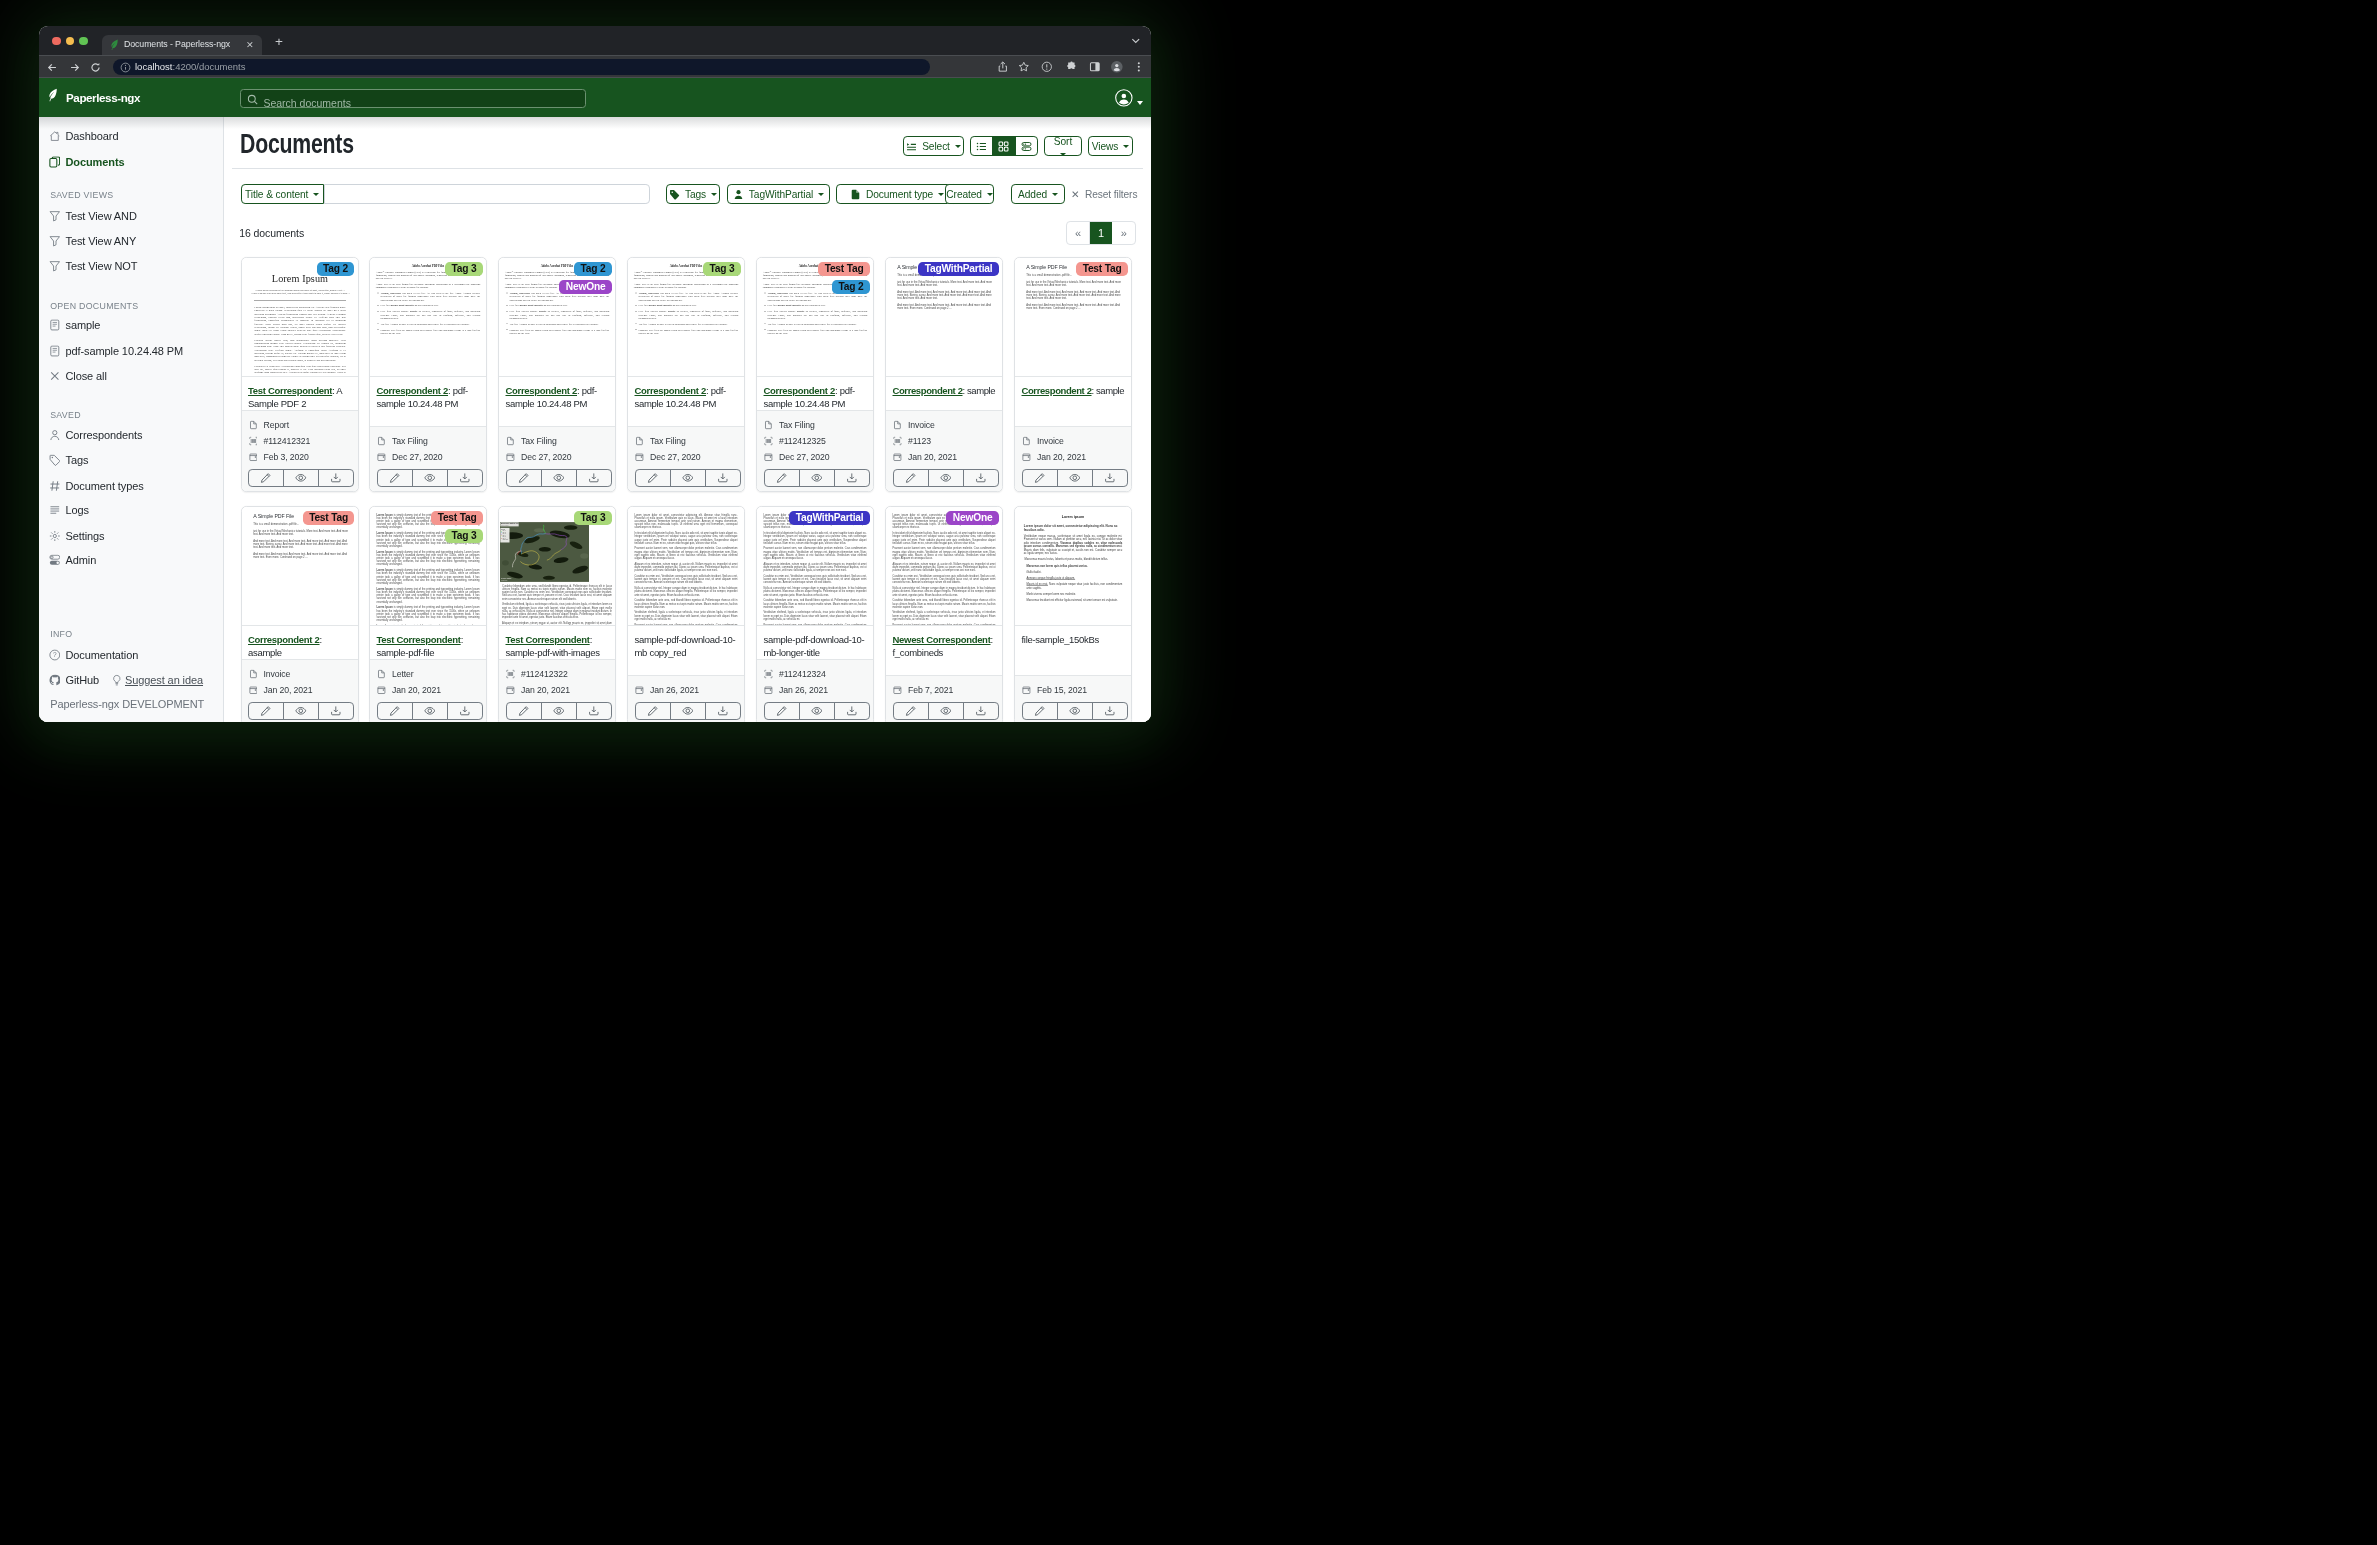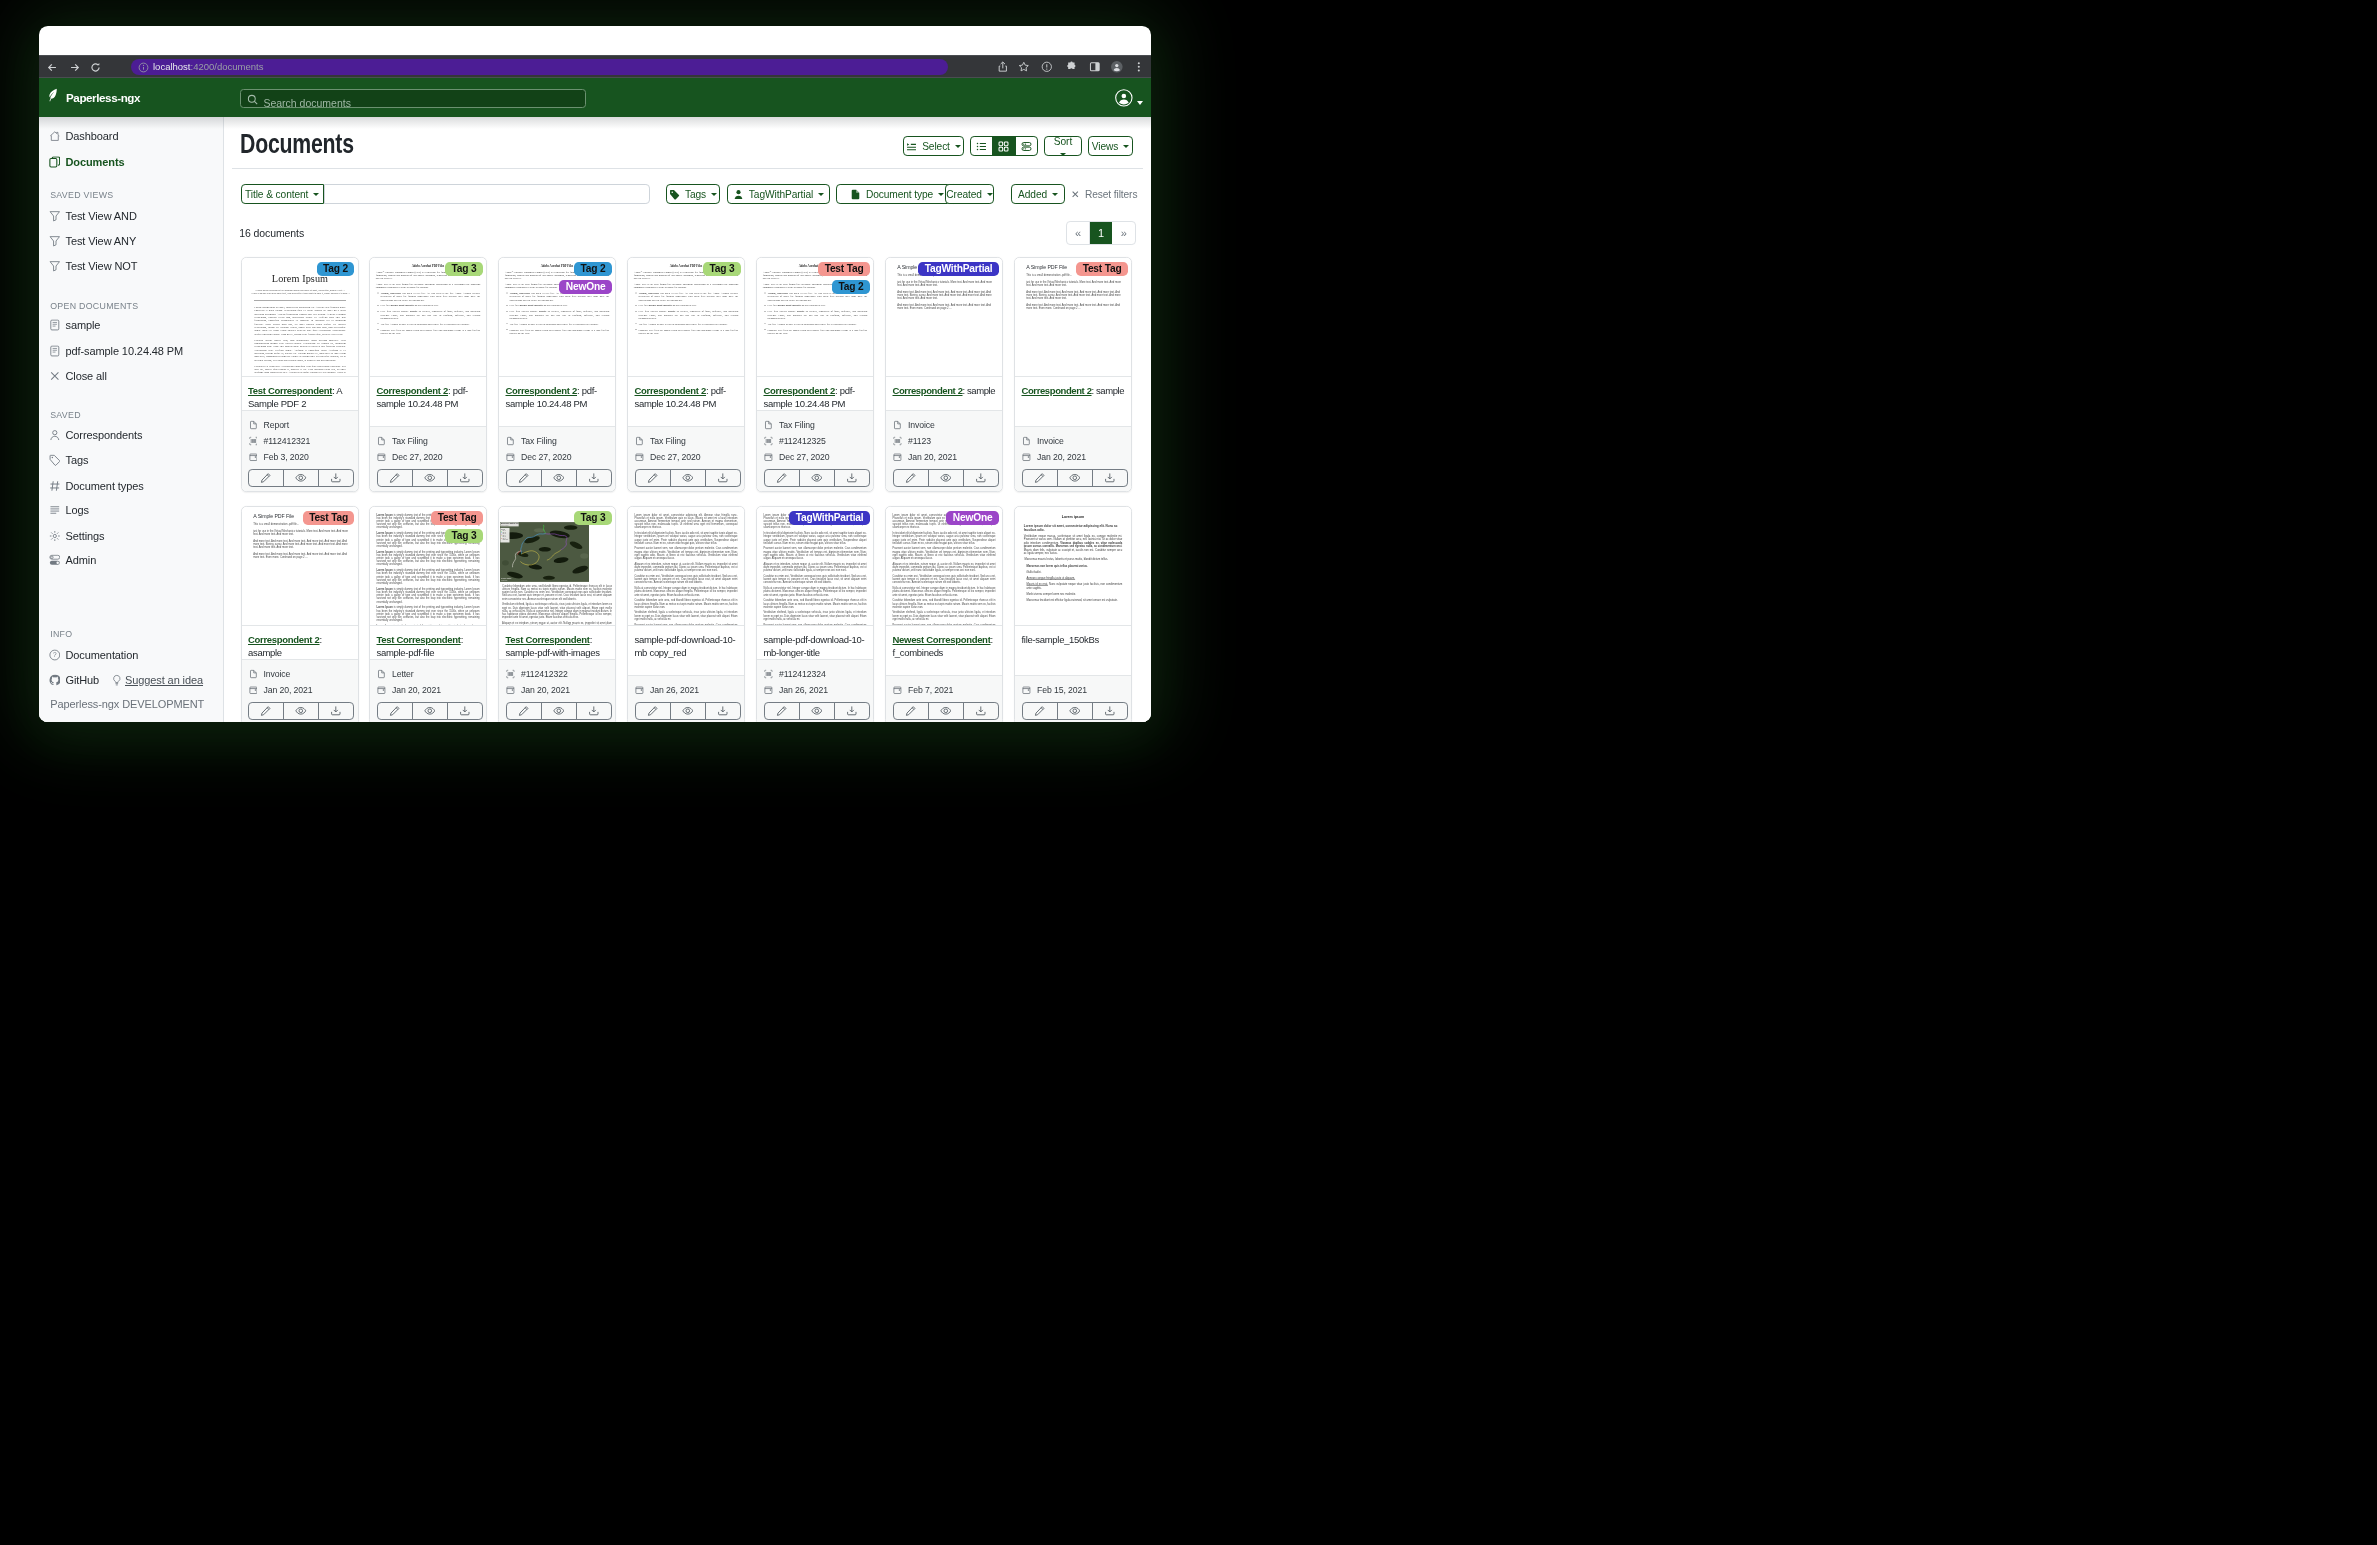--- a/index.html
+++ b/index.html
@@ -4,21 +4,21 @@
 *{margin:0;padding:0;box-sizing:border-box}
 html,body{width:1189px;height:773px;overflow:hidden;background:#000;font-family:"Liberation Sans",sans-serif}
 .win{position:absolute;left:39px;top:26px;width:1112px;height:696px;border-radius:8.8px;overflow:hidden;background:#fff;box-shadow:0 0 75px 20.4px rgba(25,60,25,.45), 0 17px 48px 6.8px rgba(5,15,5,.9)}
 .abs{position:absolute}
 
 .tabstrip{position:absolute;left:0;top:0;width:100%;height:28.5px;background:#212327}
 .tl{position:absolute;top:10.7px;width:8.7px;height:8.7px;border-radius:50%}
 .tab{position:absolute;left:63px;top:8.8px;width:160px;height:20px;background:#35373b;border-radius:6.1px 6.1px 0 0;color:#dfe2e5}
 .tabchev{position:absolute;right:10.2px;top:9.5px;color:#c8cbce}
 .toolbar{position:absolute;left:0;top:28.5px;width:100%;height:23px;background:#343639;border-top:0.7px solid #4a4d51;border-bottom:0.7px solid #4a4d51}
-.pill{position:absolute;left:92px;top:3.4px;width:817px;height:16.3px;border-radius:8.2px;background:#4c1d95;color:#e8eaed;font-size:9.5px;line-height:16.3px}
+.pill{position:absolute;left:74px;top:3.4px;width:817px;height:16.3px;border-radius:8.2px;background:#0f172a;color:#e8eaed;font-size:9.5px;line-height:16.3px}
 .tbi{position:absolute;top:0;height:23px;display:flex;align-items:center;justify-content:center;color:#ced1d3}
 
 .navbar{position:absolute;left:0;top:52px;width:100%;height:40px;background:#17541f}
 .brand{position:absolute;left:27px;top:0;height:40px;line-height:40px;color:#fff;font-size:11.6px;font-weight:700;letter-spacing:-0.4px}
 .search{position:absolute;left:201px;top:10.5px;width:346px;height:19.4px;background:#124217;border:0.7px solid #6b9170;border-radius:3.4px;color:#9fb8a5;font-size:10.5px}
 .search span{position:absolute;left:22.4px;top:7px}
 
 .page{position:absolute;left:0;top:91px;width:100%;height:605px;background:#fff}
 .pgrad{position:absolute;left:0;top:0;width:100%;height:12.2px;background:linear-gradient(rgba(40,46,52,.17),rgba(40,46,52,0));z-index:5}
 .sidebar{position:absolute;left:0;top:0;width:185px;height:100%;background:#f8f9fa;border-right:0.7px solid #dee2e6}
@@ -68,20 +68,41 @@
 .simplebox .sp{color:#4a4a4a;font-size:5.3px;line-height:6.8px;margin-bottom:6.1px}
 .serifbox{font-family:"Liberation Serif",serif;padding:28.5px 17.7px 0}.serifbox .tp{font-family:"Liberation Serif",serif;color:#3c3c3c;font-size:5.4px;line-height:6.7px}
 .serifbox .lt{text-align:center;font-size:20.4px;color:#1d1d1d;margin-bottom:8.8px;letter-spacing:0.2px}
 .serifbox .lq{text-align:center;font-size:4.7px;font-style:italic;color:#555;line-height:7.1px;white-space:nowrap}
 .s150{padding:16.3px 17.7px 0;color:#3a3a3a}
 .s150 .h{font-weight:700;text-align:center;font-size:7.1px;color:#222;margin-bottom:8.8px}
 .s150 p{font-size:5.4px;line-height:7px;color:#3a3a3a;text-align:justify;margin-bottom:5.4px}
 </style></head>
 <body>
 <div class="win">
+<div class="tabstrip">
+      <span class="tl" style="left:13.3px;background:#ee6a5f"></span>
+      <span class="tl" style="left:26.5px;background:#f5bd4f"></span>
+      <span class="tl" style="left:40px;background:#61c454"></span>
+      <div class="tab">
+        <span class="abs" style="left:8.2px;top:4.1px">
+          <svg width="11.6" height="11.6" viewBox="0 0 26 27" fill="none">
+            <path fill="#2e8b3e" d="M17.5 1.3C11 3.8 5.2 7.6 3.4 12.2c-1.1 2.8-.6 5 .2 6.3 2-4.6 5.5-8.6 9.6-11-4.6 4-8 8.8-8.9 13.4 1.3.7 3.6 1 5.9-.3 4.5-2.6 7.5-10.6 7.3-19.3Z"></path>
+            <path fill="#2e8b3e" d="M4.9 21.6c-.9 1.4-1.6 3-1.9 4.6h1.6c.3-1.5.8-3 1.6-4.4-.4 0-.9-.1-1.3-.2Z"></path>
+          </svg>
+        </span>
+        <span class="abs" style="left:22px;top:4.1px;font-size:8.8px;letter-spacing:-0.1px">Documents - Paperless-ngx</span>
+        <span class="abs" style="left:144px;top:4.1px;font-size:9.2px;color:#c8cbce">✕</span>
+      </div>
+      <span class="abs" style="left:236px;top:9.2px;color:#c8cbce;font-size:13.6px;line-height:13.6px;font-weight:400">+</span>
+      <span class="tabchev">
+        <svg width="9.5" height="9.5" viewBox="0 0 14 14" fill="none">
+          <path d="m2 4.5 5 5 5-5" stroke="currentColor" stroke-width="1.6"></path>
+        </svg>
+      </span>
+    </div>
     <div class="toolbar">
       <span class="tbi" style="left:8.2px;width:11.6px">
         <svg width="11" height="11" viewBox="0 0 16 16" fill="none">
           <path d="M13 8H3M7 3.5 2.5 8 7 12.5" stroke="currentColor" stroke-width="1.7"></path>
         </svg>
       </span>
       <span class="tbi" style="left:30px;width:11.6px">
         <svg width="11" height="11" viewBox="0 0 16 16" fill="none">
           <path d="M3 8h10M9 3.5 13.5 8 9 12.5" stroke="currentColor" stroke-width="1.7"></path>
         </svg>

